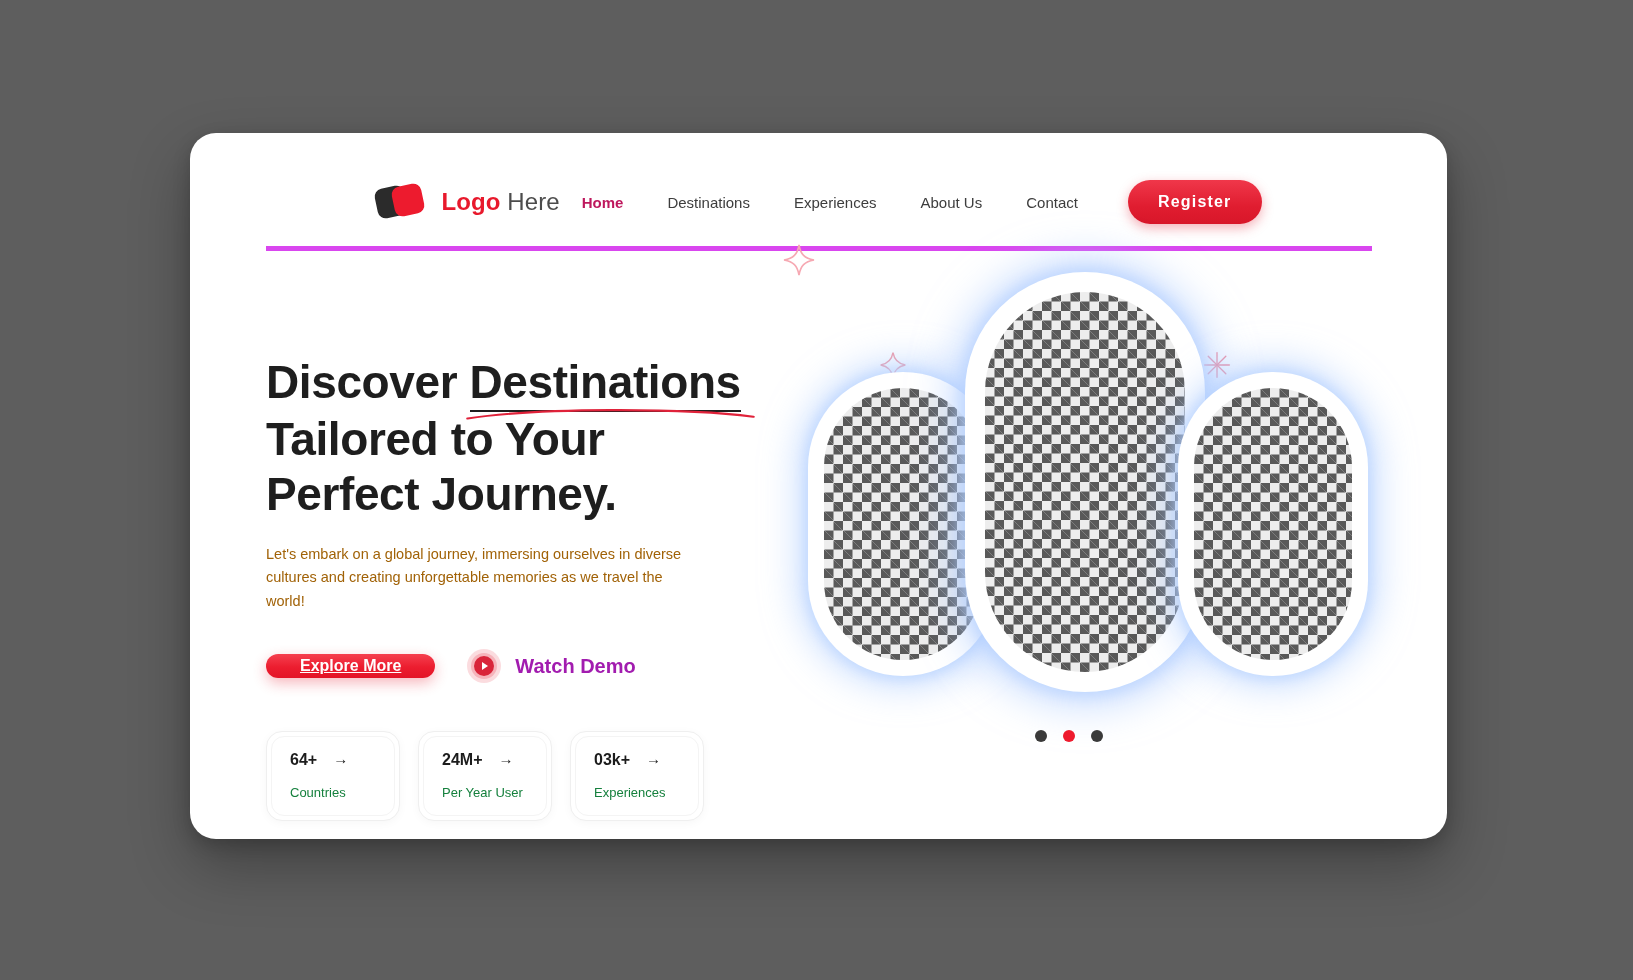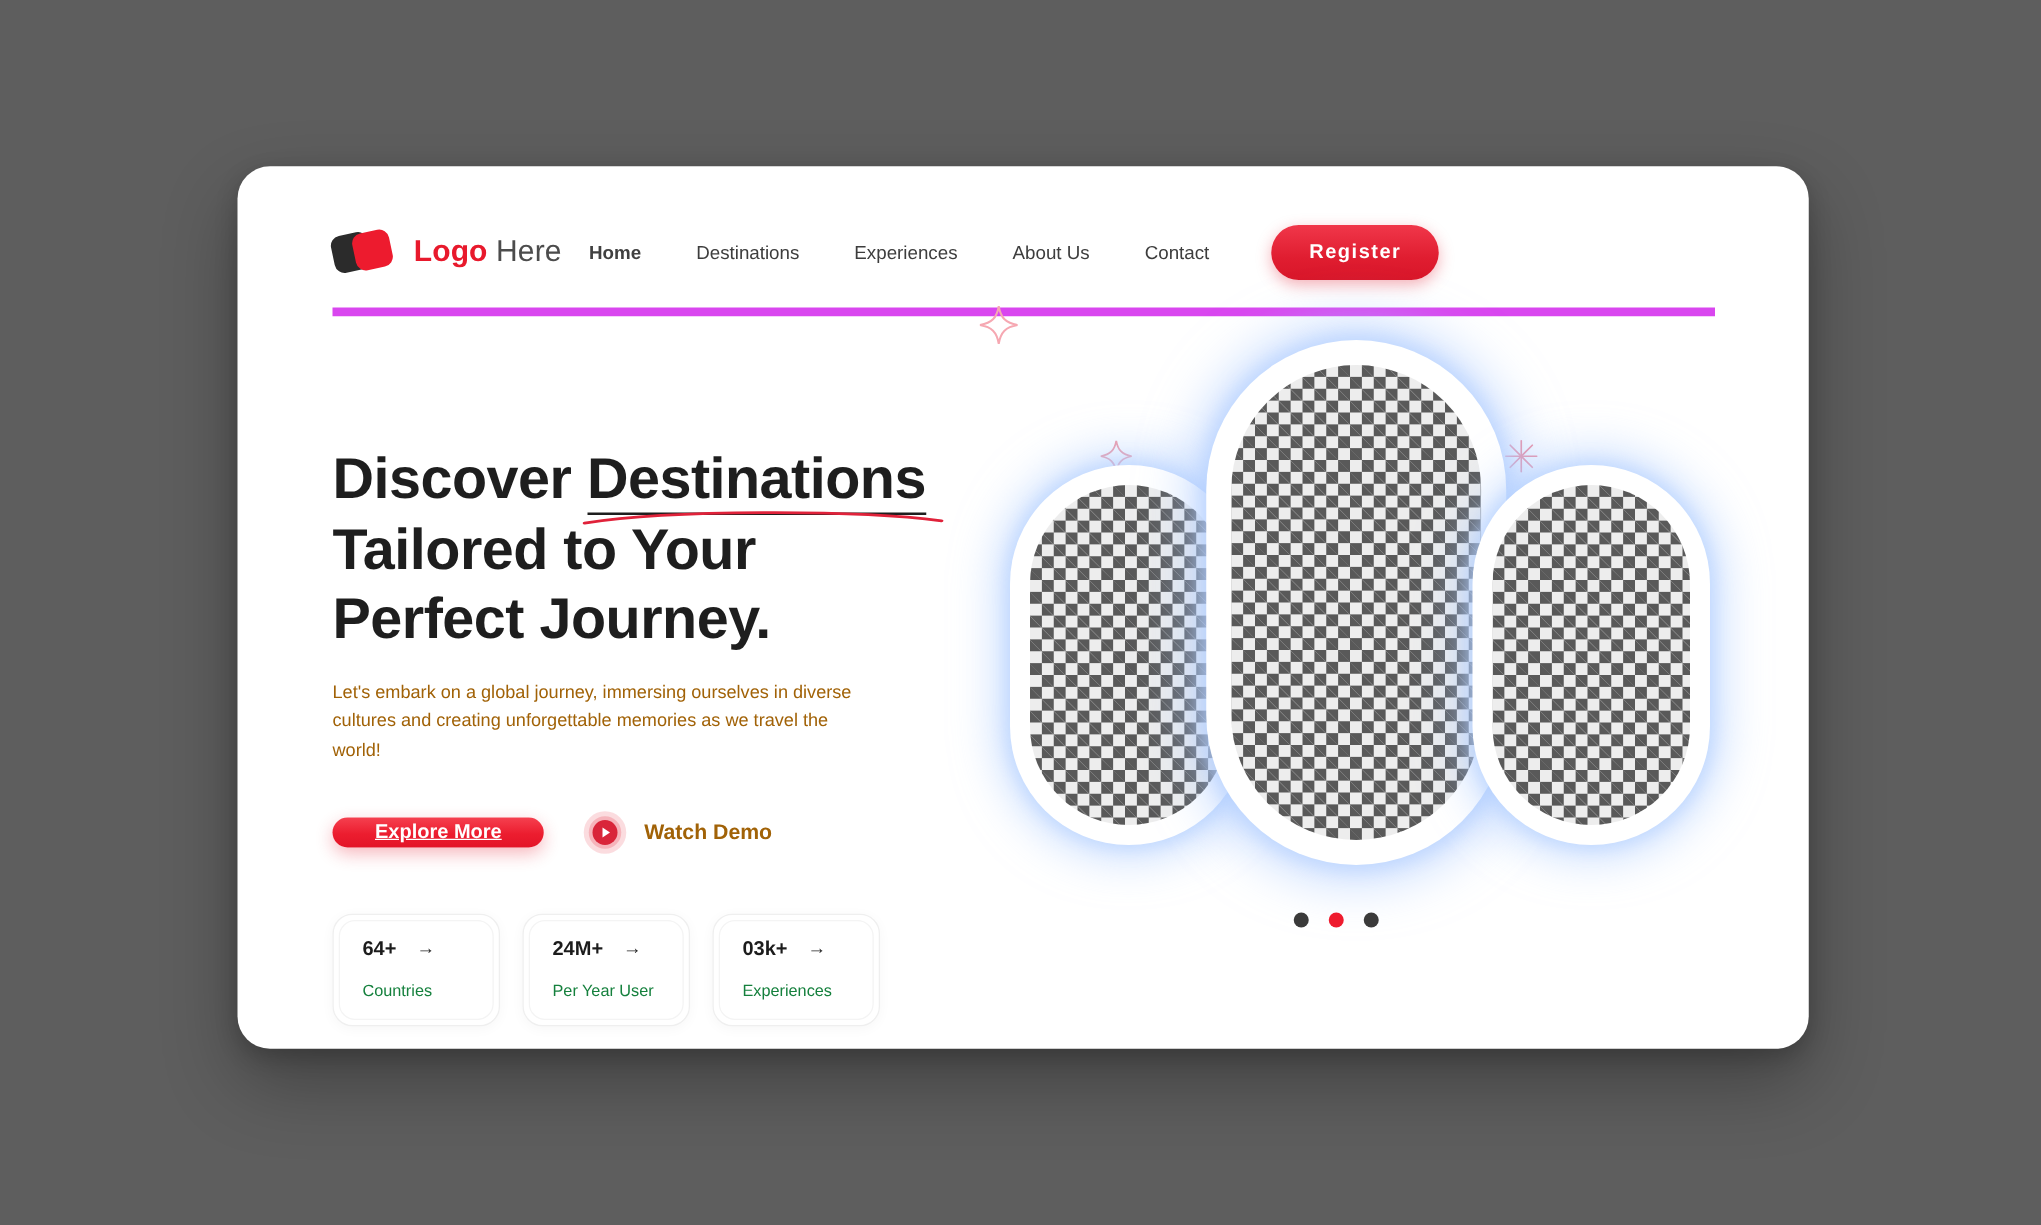--- a/index.html
+++ b/index.html
@@ -28,24 +28,24 @@
     overflow: hidden;
   }
 
   
   #site-header {
     position: absolute;
     left: 76px;
     top: 25px;
     width: 1106px;
     height: 88px;
-    border-bottom: 7px solid #d946ef;
-    display: flex;
-    align-items: center;
-    justify-content: flex-start;
+    border-bottom: 5px solid #d946ef;
+    display: flex;
+    align-items: center;
+    justify-content: center;
   }
 
   .brand {
     display: flex;
     align-items: center;
     gap: 13px;
   }
   .brand-mark {
     position: relative;
     width: 52px;
@@ -80,21 +80,21 @@
     align-items: center;
     gap: 0px;
   }
   .nav-link {
     font-size: 15px;
     color: #3d3d3d;
     text-decoration: none;
     padding: 0 22px;
     white-space: nowrap;
   }
-  .nav-link.active { font-weight: 700; color: #404040; }
+  .nav-link.active { font-weight: 700; color: #be185d; }
 
   #register-button {
     margin-left: 28px;
     background: linear-gradient(180deg, #f0374a 0%, #e01d30 60%, #d81629 100%);
     color: #ffffff;
     border: none;
     border-radius: 999px;
     font-size: 16px;
     font-weight: 700;
     letter-spacing: 1.2px;
@@ -202,23 +202,23 @@
   }
   .play-core::after {
     content: "";
     width: 0; height: 0;
     border-left: 6px solid #fff;
     border-top: 4px solid transparent;
     border-bottom: 4px solid transparent;
     margin-left: 2px;
   }
   #watch-demo-label {
-    font-size: 17px;
+    font-size: 20px;
     font-weight: 700;
-    color: #a16207;
+    color: #a21caf;
     white-space: nowrap;
   }
 
   
   #stats-row {
     margin-top: 48px;
     display: flex;
     gap: 18px;
   }
   .stat-card {

